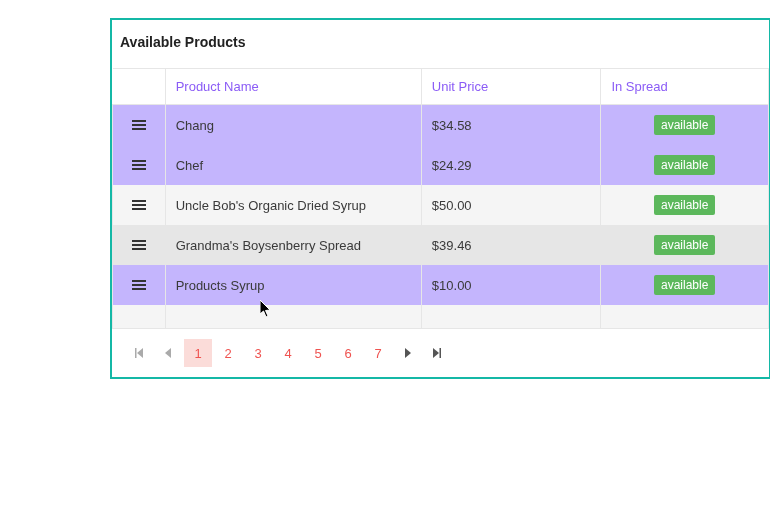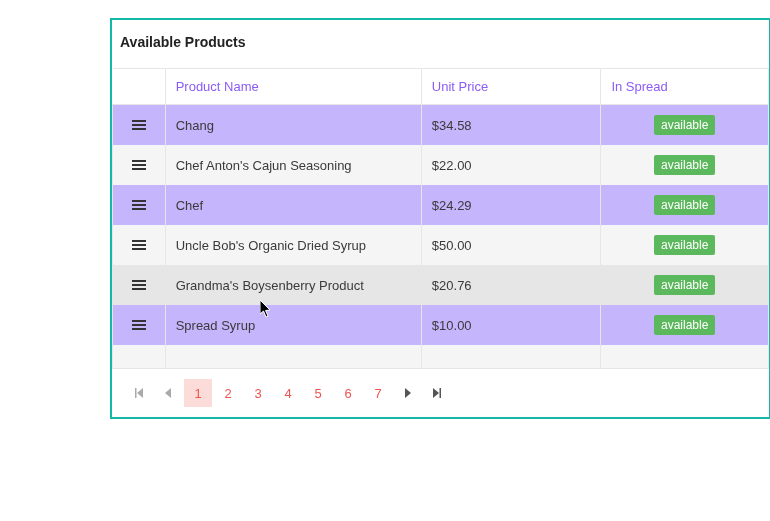--- a/index.html
+++ b/index.html
@@ -132,47 +132,41 @@
         <th>In Spread</th>
       </tr>
     </thead>
     <tbody>
       <tr class="odd">
         <td class="drag-cell"><span class="drag-handle"><span></span><span></span><span></span></span></td>
         <td>Chang</td>
         <td>$34.58</td>
         <td class="stock-cell"><span class="badge">available</span></td>
       </tr>
-      <tr class="even">
-        <td class="drag-cell"><span class="drag-handle"><span></span><span></span><span></span></span></td>
-        <td>Chef Anton's Cajun Seasoning</td>
-        <td>$22.00</td>
-        <td class="stock-cell"><span class="badge">available</span></td>
-      </tr>
       <tr class="odd">
         <td class="drag-cell"><span class="drag-handle"><span></span><span></span><span></span></span></td>
         <td>Chef</td>
         <td>$24.29</td>
         <td class="stock-cell"><span class="badge">available</span></td>
       </tr>
       <tr class="even">
         <td class="drag-cell"><span class="drag-handle"><span></span><span></span><span></span></span></td>
         <td>Uncle Bob's Organic Dried Syrup</td>
         <td>$50.00</td>
         <td class="stock-cell"><span class="badge">available</span></td>
       </tr>
       <tr class="hover">
         <td class="drag-cell"><span class="drag-handle"><span></span><span></span><span></span></span></td>
-        <td>Grandma's Boysenberry Product</td>
-        <td>$20.76</td>
+        <td>Grandma's Boysenberry Spread</td>
+        <td>$39.46</td>
         <td class="stock-cell"><span class="badge">available</span></td>
       </tr>
       <tr class="odd">
         <td class="drag-cell"><span class="drag-handle"><span></span><span></span><span></span></span></td>
-        <td>Spread Syrup</td>
+        <td>Products Syrup</td>
         <td>$10.00</td>
         <td class="stock-cell"><span class="badge">available</span></td>
       </tr>
       <tr class="even cut-row">
         <td class="drag-cell"></td>
         <td>&nbsp;</td>
         <td>&nbsp;</td>
         <td class="stock-cell"></td>
       </tr>
     </tbody>

